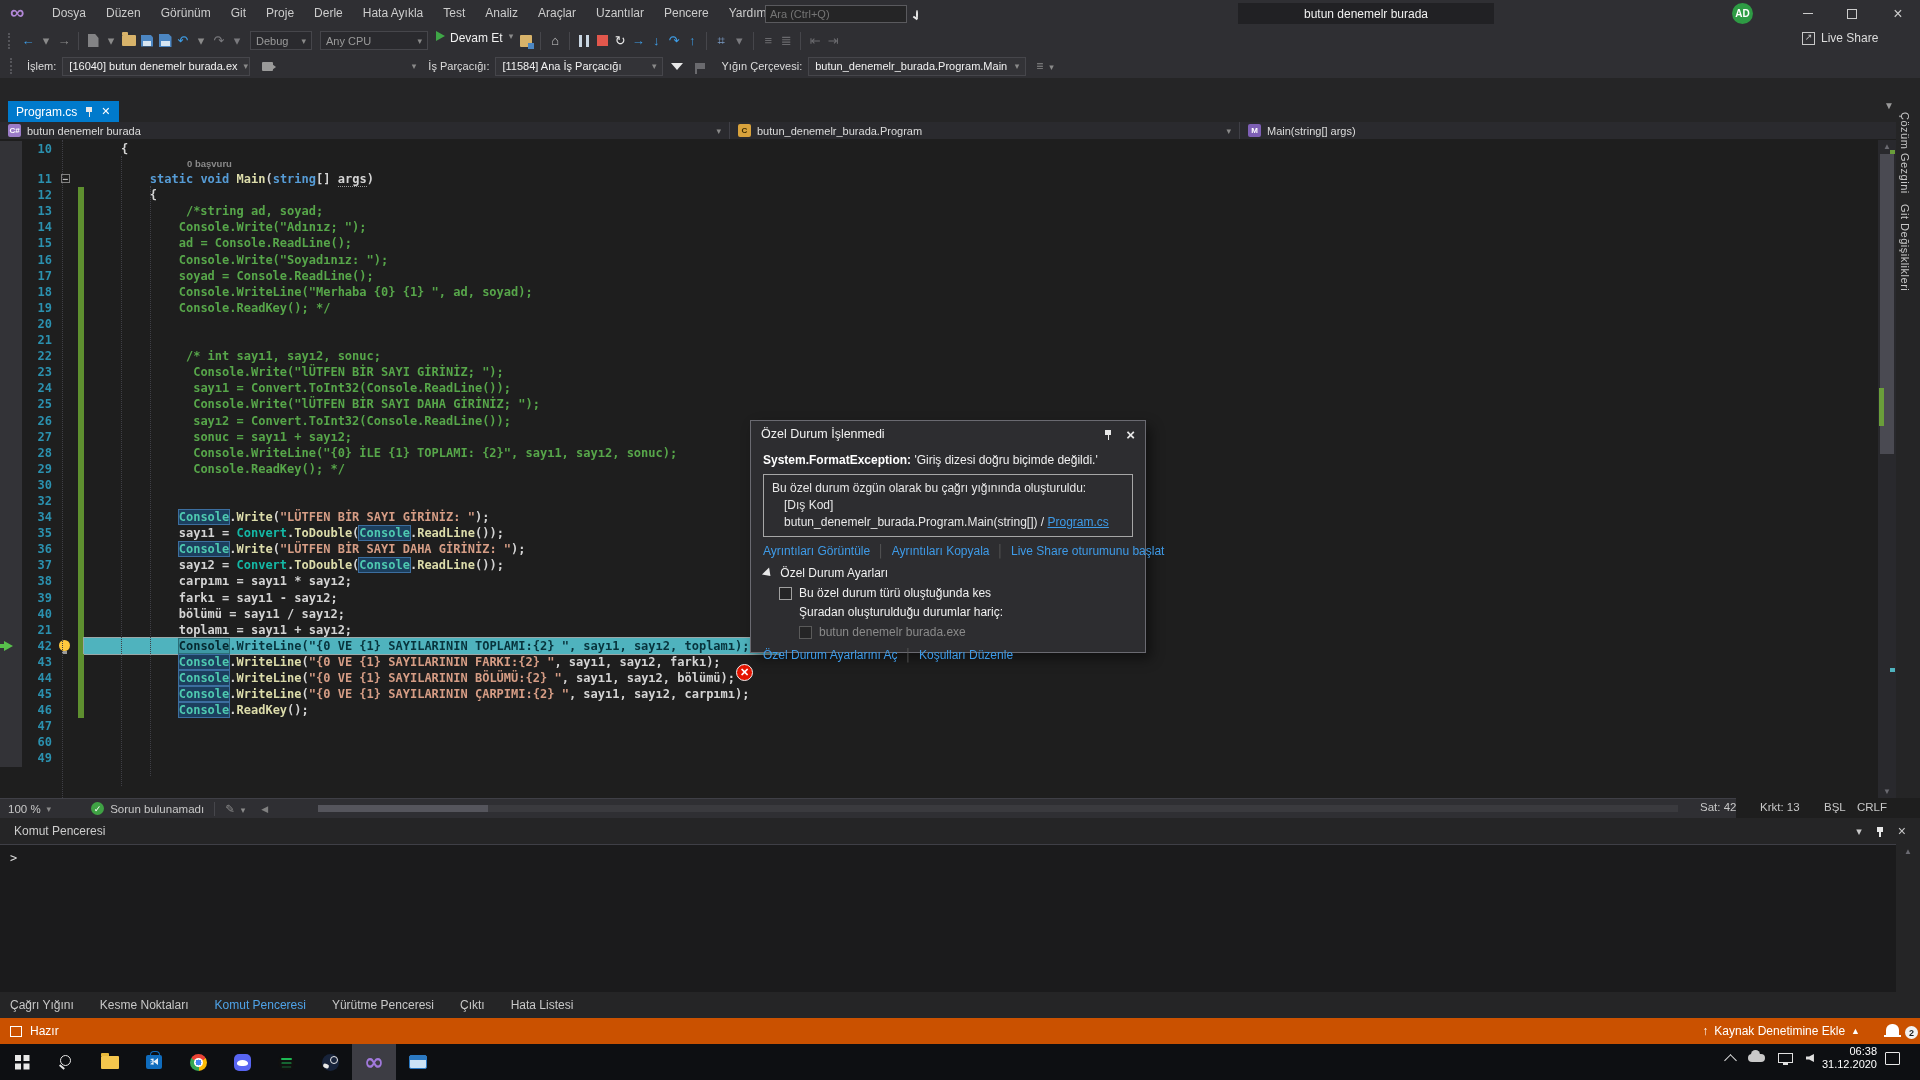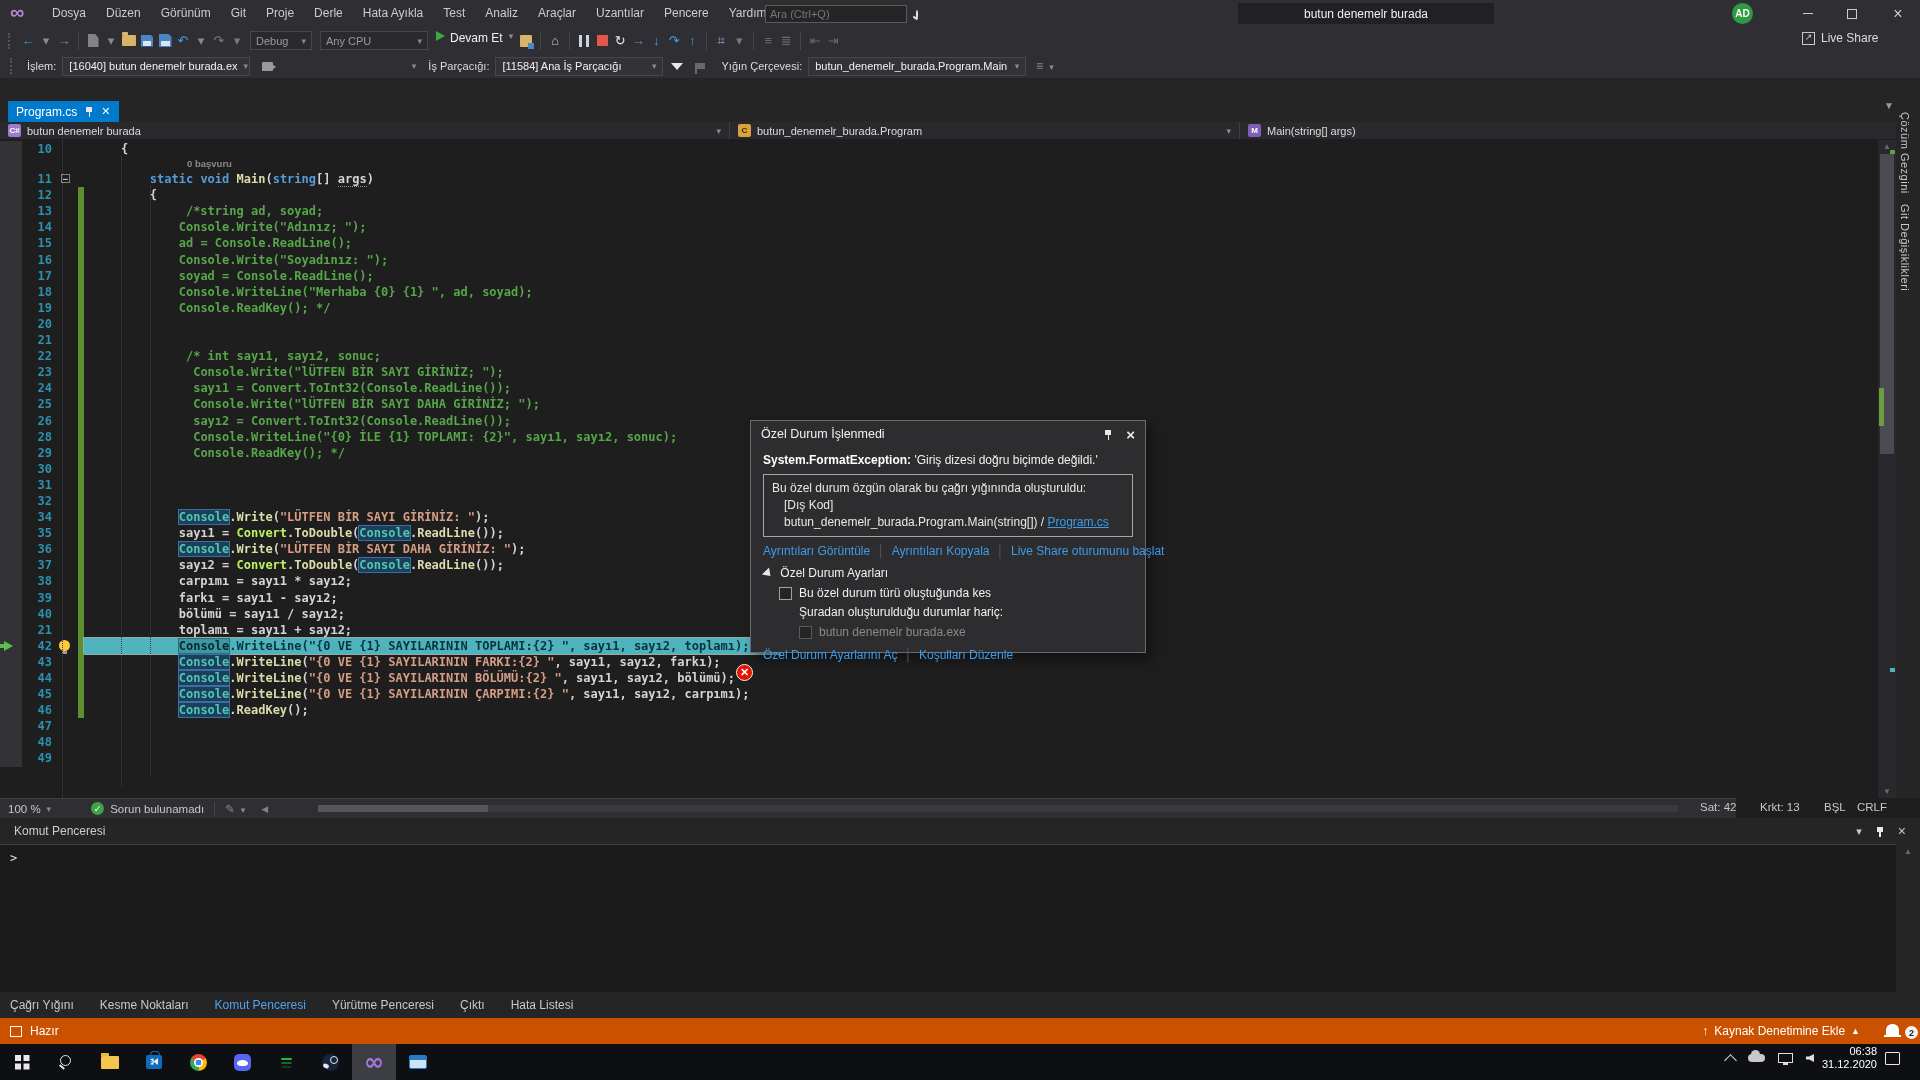--- a/index.html
+++ b/index.html
@@ -73,21 +73,21 @@
   
   #editor{left:0;top:140px;width:1878px;height:658px;background:#1E1E1E;overflow:hidden;font-weight:bold;}
   #code-lines{position:absolute;left:0;top:1px;width:100%;font-family:"DejaVu Sans Mono",monospace;font-size:12px;}
   .row{display:flex;height:16.1px;line-height:16.1px;white-space:pre;}
   .gm{width:22px;flex:none;background:#333337;position:relative;}
   .ln{width:34px;flex:none;text-align:right;padding-right:4px;color:#2B91AF;box-sizing:border-box;}
   .bm{width:22px;flex:none;position:relative;}
   .chgcol{width:6px;flex:none;}
   .chgcol.on{background:#5E8F2F;}
   .code{padding:0 30px 0 8px;display:inline-block;}
-  .p{color:#D4D4D4;} .k{color:#569CD6;} .t{color:#bef264;} .m{color:#DCDCAA;}
+  .p{color:#D4D4D4;} .k{color:#569CD6;} .t{color:#14b8a6;} .m{color:#DCDCAA;}
   .s{color:#D69D85;} .c{color:#57A64A;}
   .pu{color:#D4D4D4;border-bottom:1px dotted #9A9A9A;}
   .th{color:#4EC9B0;background:#1C3F5E;box-shadow:0 0 0 1px #3C6E9F;}
   .row.cur .code{background:#4FB3BE;outline:1px solid #9AA8A8;}
   .row.cur .code span{color:#07333C;}
   .row.cur .code .th{background:#3D98A4;box-shadow:0 0 0 1px #2B6F79;color:#05282F;}
   .lensrow{height:14px;line-height:14px;}
   .lenstext{font-family:"Liberation Sans",sans-serif;font-size:9.5px;color:#8A8A8A;margin-left:165px;}
   .curarrow{position:absolute;left:4px;top:3px;width:0;height:0;border-left:9px solid #58C04B;border-top:5px solid transparent;border-bottom:5px solid transparent;}
   .curarrow::before{content:"";position:absolute;left:-13px;top:-2px;width:5px;height:4px;background:#58C04B;}
@@ -371,40 +371,40 @@
       <div class="row"><span class="gm"></span><span class="ln">17</span><span class="bm"></span><span class="chgcol on"></span><span class="code"><span class="p">            </span><span class="c">soyad = Console.ReadLine();</span></span></div>
       <div class="row"><span class="gm"></span><span class="ln">18</span><span class="bm"></span><span class="chgcol on"></span><span class="code"><span class="p">            </span><span class="c">Console.WriteLine("Merhaba {0} {1} ", ad, soyad);</span></span></div>
       <div class="row"><span class="gm"></span><span class="ln">19</span><span class="bm"></span><span class="chgcol on"></span><span class="code"><span class="p">            </span><span class="c">Console.ReadKey(); */</span></span></div>
       <div class="row"><span class="gm"></span><span class="ln">20</span><span class="bm"></span><span class="chgcol on"></span><span class="code"></span></div>
       <div class="row"><span class="gm"></span><span class="ln">21</span><span class="bm"></span><span class="chgcol on"></span><span class="code"></span></div>
       <div class="row"><span class="gm"></span><span class="ln">22</span><span class="bm"></span><span class="chgcol on"></span><span class="code"><span class="p">             </span><span class="c">/* int sayı1, sayı2, sonuc;</span></span></div>
       <div class="row"><span class="gm"></span><span class="ln">23</span><span class="bm"></span><span class="chgcol on"></span><span class="code"><span class="p">              </span><span class="c">Console.Write("lÜTFEN BİR SAYI GİRİNİZ; ");</span></span></div>
       <div class="row"><span class="gm"></span><span class="ln">24</span><span class="bm"></span><span class="chgcol on"></span><span class="code"><span class="p">              </span><span class="c">sayı1 = Convert.ToInt32(Console.ReadLine());</span></span></div>
       <div class="row"><span class="gm"></span><span class="ln">25</span><span class="bm"></span><span class="chgcol on"></span><span class="code"><span class="p">              </span><span class="c">Console.Write("lÜTFEN BİR SAYI DAHA GİRİNİZ; ");</span></span></div>
       <div class="row"><span class="gm"></span><span class="ln">26</span><span class="bm"></span><span class="chgcol on"></span><span class="code"><span class="p">              </span><span class="c">sayı2 = Convert.ToInt32(Console.ReadLine());</span></span></div>
+      <div class="row"><span class="gm"></span><span class="ln">27</span><span class="bm"></span><span class="chgcol on"></span><span class="code"><span class="p">              </span><span class="c">sonuc = sayı1 + sayı2;</span></span></div>
       <div class="row"><span class="gm"></span><span class="ln">28</span><span class="bm"></span><span class="chgcol on"></span><span class="code"><span class="p">              </span><span class="c">Console.WriteLine("{0} İLE {1} TOPLAMI: {2}", sayı1, sayı2, sonuc);</span></span></div>
       <div class="row"><span class="gm"></span><span class="ln">29</span><span class="bm"></span><span class="chgcol on"></span><span class="code"><span class="p">              </span><span class="c">Console.ReadKey(); */</span></span></div>
       <div class="row"><span class="gm"></span><span class="ln">30</span><span class="bm"></span><span class="chgcol on"></span><span class="code"></span></div>
-      <div class="row"><span class="gm"></span><span class="ln">31</span><span class="bm"></span><span class="chgcol on"></span><span class="code"></span></div>
       <div class="row"><span class="gm"></span><span class="ln">32</span><span class="bm"></span><span class="chgcol on"></span><span class="code"></span></div>
       <div class="row"><span class="gm"></span><span class="ln">34</span><span class="bm"></span><span class="chgcol on"></span><span class="code"><span class="p">            </span><span class="th">Console</span><span class="p">.</span><span class="m">Write</span><span class="p">(</span><span class="s">"LÜTFEN BİR SAYI GİRİNİZ: "</span><span class="p">);</span></span></div>
       <div class="row"><span class="gm"></span><span class="ln">35</span><span class="bm"></span><span class="chgcol on"></span><span class="code"><span class="p">            </span><span class="p">sayı1 = </span><span class="t">Convert</span><span class="p">.</span><span class="m">ToDouble</span><span class="p">(</span><span class="th">Console</span><span class="p">.</span><span class="m">ReadLine</span><span class="p">());</span></span></div>
       <div class="row"><span class="gm"></span><span class="ln">36</span><span class="bm"></span><span class="chgcol on"></span><span class="code"><span class="p">            </span><span class="th">Console</span><span class="p">.</span><span class="m">Write</span><span class="p">(</span><span class="s">"LÜTFEN BİR SAYI DAHA GİRİNİZ: "</span><span class="p">);</span></span></div>
       <div class="row"><span class="gm"></span><span class="ln">37</span><span class="bm"></span><span class="chgcol on"></span><span class="code"><span class="p">            </span><span class="p">sayı2 = </span><span class="t">Convert</span><span class="p">.</span><span class="m">ToDouble</span><span class="p">(</span><span class="th">Console</span><span class="p">.</span><span class="m">ReadLine</span><span class="p">());</span></span></div>
       <div class="row"><span class="gm"></span><span class="ln">38</span><span class="bm"></span><span class="chgcol on"></span><span class="code"><span class="p">            carpımı = sayı1 * sayı2;</span></span></div>
       <div class="row"><span class="gm"></span><span class="ln">39</span><span class="bm"></span><span class="chgcol on"></span><span class="code"><span class="p">            farkı = sayı1 - sayı2;</span></span></div>
       <div class="row"><span class="gm"></span><span class="ln">40</span><span class="bm"></span><span class="chgcol on"></span><span class="code"><span class="p">            bölümü = sayı1 / sayı2;</span></span></div>
       <div class="row"><span class="gm"></span><span class="ln">21</span><span class="bm"></span><span class="chgcol on"></span><span class="code"><span class="p">            toplamı = sayı1 + sayı2;</span></span></div>
       <div class="row cur"><span class="gm"><span class="curarrow"></span></span><span class="ln">42</span><span class="bm"><span class="bulb"></span></span><span class="chgcol on"></span><span class="code"><span class="p">            </span><span class="th">Console</span><span class="p">.</span><span class="m">WriteLine</span><span class="p">(</span><span class="s">"{0 VE {1} SAYILARININ TOPLAMI:{2} "</span><span class="p">, sayı1, sayı2, toplamı);</span></span></div>
       <div class="row"><span class="gm"></span><span class="ln">43</span><span class="bm"></span><span class="chgcol on"></span><span class="code"><span class="p">            </span><span class="th">Console</span><span class="p">.</span><span class="m">WriteLine</span><span class="p">(</span><span class="s">"{0 VE {1} SAYILARININ FARKI:{2} "</span><span class="p">, sayı1, sayı2, farkı);</span></span></div>
       <div class="row"><span class="gm"></span><span class="ln">44</span><span class="bm"></span><span class="chgcol on"></span><span class="code"><span class="p">            </span><span class="th">Console</span><span class="p">.</span><span class="m">WriteLine</span><span class="p">(</span><span class="s">"{0 VE {1} SAYILARININ BÖLÜMÜ:{2} "</span><span class="p">, sayı1, sayı2, bölümü);</span></span></div>
       <div class="row"><span class="gm"></span><span class="ln">45</span><span class="bm"></span><span class="chgcol on"></span><span class="code"><span class="p">            </span><span class="th">Console</span><span class="p">.</span><span class="m">WriteLine</span><span class="p">(</span><span class="s">"{0 VE {1} SAYILARININ ÇARPIMI:{2} "</span><span class="p">, sayı1, sayı2, carpımı);</span></span></div>
       <div class="row"><span class="gm"></span><span class="ln">46</span><span class="bm"></span><span class="chgcol on"></span><span class="code"><span class="p">            </span><span class="th">Console</span><span class="p">.</span><span class="m">ReadKey</span><span class="p">();</span></span></div>
       <div class="row"><span class="gm"></span><span class="ln">47</span><span class="bm"></span><span class="chgcol"></span><span class="code"></span></div>
-      <div class="row"><span class="gm"></span><span class="ln">48</span><span class="bm"></span><span class="chgcol"></span><span class="code"></span></div>
+      <div class="row"><span class="gm"></span><span class="ln">60</span><span class="bm"></span><span class="chgcol"></span><span class="code"></span></div>
       <div class="row"><span class="gm"></span><span class="ln">49</span><span class="bm"></span><span class="chgcol"></span><span class="code"></span></div>
     </div>
   <div class="iguide" style="left:62px;top:0;height:658px;"></div>
   <div class="iguide" style="left:121px;top:16px;height:630px;"></div>
   <div class="iguide" style="left:150px;top:46px;height:590px;"></div>
 </div>
 <div class="abs" id="excring">✕</div>
 
 <div class="abs" id="vsb">
   <span class="arr" style="top:2px;">▲</span>

